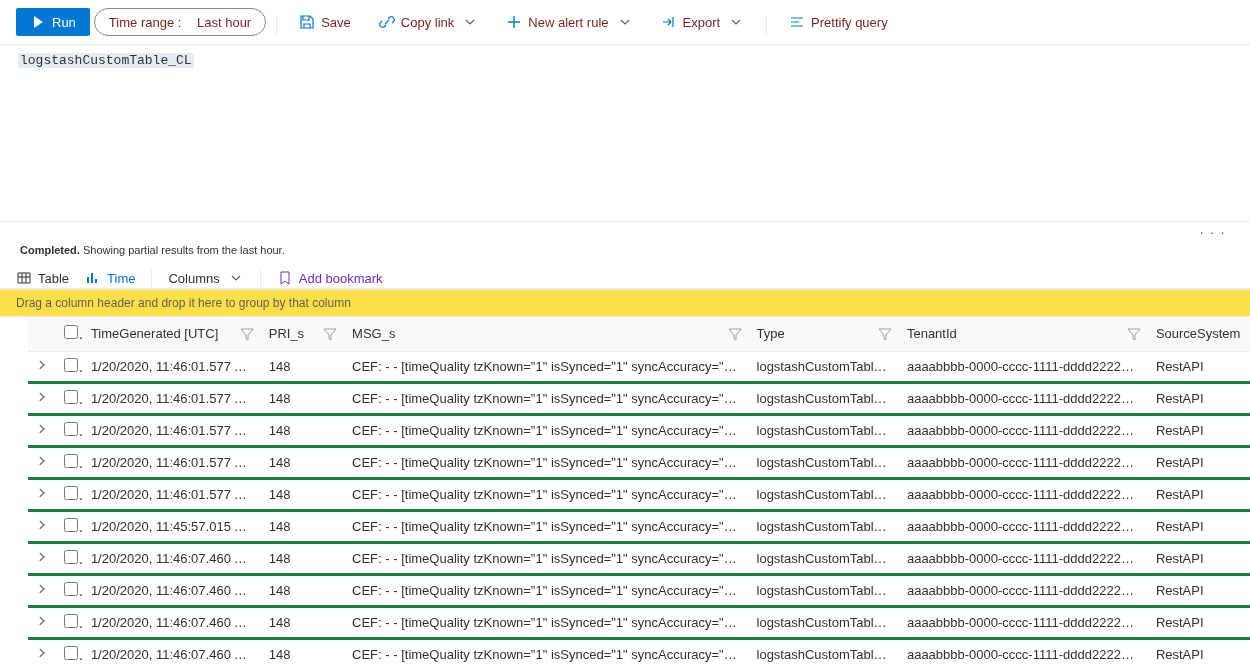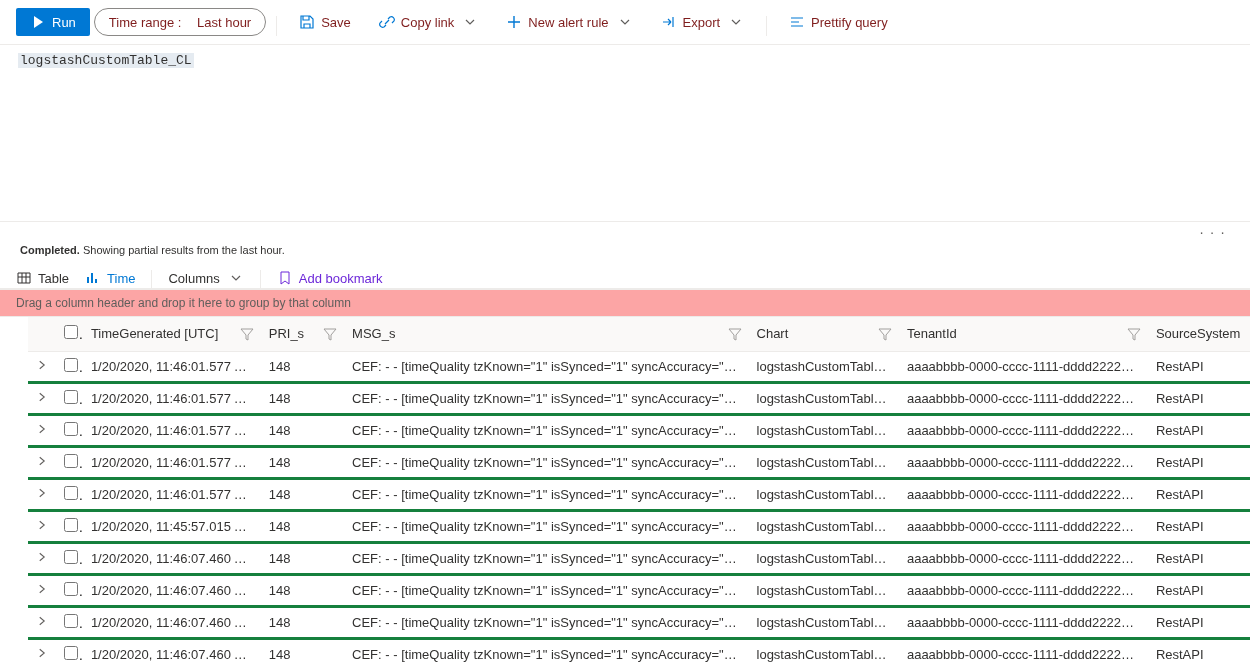--- a/index.html
+++ b/index.html
@@ -96,21 +96,21 @@
   }
   .tabitem.active { color:#323130; }
   .tabitem.chart { color:#0078d4; }
   .tabitem.disabled { color:#6d28d9; cursor:default; }
   .tabsep {
     width:1px; height:18px; background:#edebe9;
   }
 
   
   .groupzone {
-    background:#fca5a5;
+    background:#fde047;
     border-top:1px solid #edebe9;
     border-bottom:1px solid #edebe9;
     padding:6px 16px;
     color:#605e5c;
     font-size:12px;
   }
 
   
   .grid {
     width:100%;
@@ -332,21 +332,21 @@
       </th>
       <th>
         <span>MSG_s</span>
         <span class="icon filter-icon">
             <svg viewBox="0 0 16 16">
               <path fill="none" stroke="currentColor" d="M2 3h12l-5 6v5l-2-1v-4z"></path>
             </svg>
           </span>
       </th>
       <th>
-        <span>Chart</span>
+        <span>Type</span>
         <span class="icon filter-icon">
             <svg viewBox="0 0 16 16">
               <path fill="none" stroke="currentColor" d="M2 3h12l-5 6v5l-2-1v-4z"></path>
             </svg>
           </span>
       </th>
       <th>
         <span>TenantId</span>
         <span class="icon filter-icon">
             <svg viewBox="0 0 16 16">

